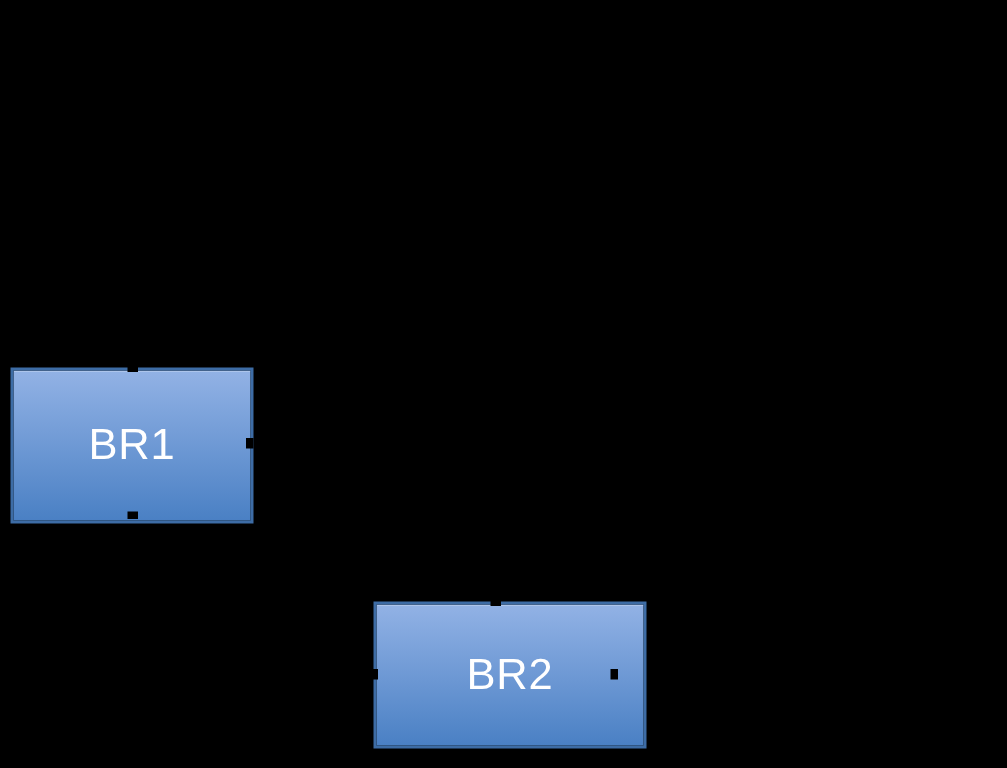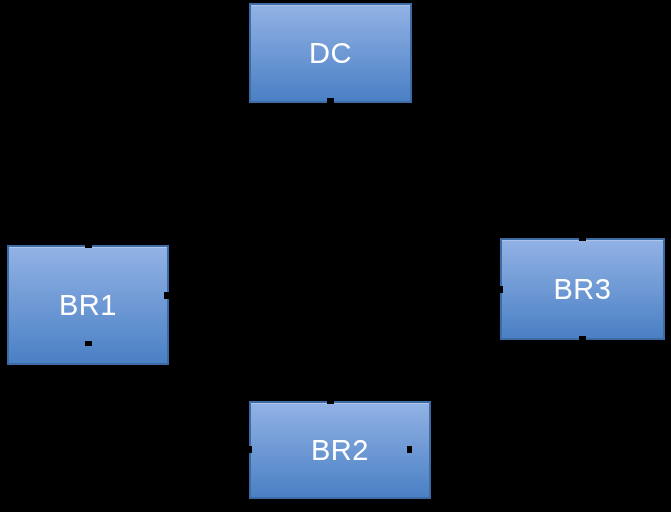--- a/index.html
+++ b/index.html
@@ -31,21 +31,21 @@
   }
   .node-label {
     color: var(--label-text, #ffffff);
     font-size: 29px;
     font-weight: 400;
     letter-spacing: 0.5px;
     user-select: none;
   }
   
   .node-dc  { left: 249px; top:   3px; width: 163px; height: 100px; }
-  .node-br1 { left:   7px; top: 245px; width: 162px; height: 120px; }
+  .node-br1 { left:   7px; top: 245px; width: 162px; height: 104px; }
   .node-br3 { left: 500px; top: 238px; width: 165px; height: 102px; }
   .node-br2 { left: 249px; top: 401px; width: 182px; height:  98px; }
 
   
   .nub {
     position: absolute;
     width: 7px;
     height: 5px;
     background: #000;
   }
@@ -58,31 +58,25 @@
   .nub-br2-right  { left: 407px; top: 446px; width: 5px; height: 7px; }
   .nub-br3-top    { left: 579px; top: 236px; }
   .nub-br3-left   { left: 498px; top: 286px; width: 5px; height: 7px; }
   .nub-br3-bottom { left: 579px; top: 336px; }
 </style>
 </head>
 <body>
 
 <div class="canvas">
 
-  <div class="node node-dc">
-    <span class="node-label">DC</span>
-  </div>
 
   <div class="node node-br1">
     <span class="node-label">BR1</span>
   </div>
 
-  <div class="node node-br3">
-    <span class="node-label">BR3</span>
-  </div>
 
   <div class="node node-br2">
     <span class="node-label">BR2</span>
   </div>
 
   <div class="nub nub-dc-bottom"></div>
   <div class="nub nub-br1-top"></div>
   <div class="nub nub-br1-bottom"></div>
   <div class="nub nub-br1-right"></div>
   <div class="nub nub-br2-top"></div>

